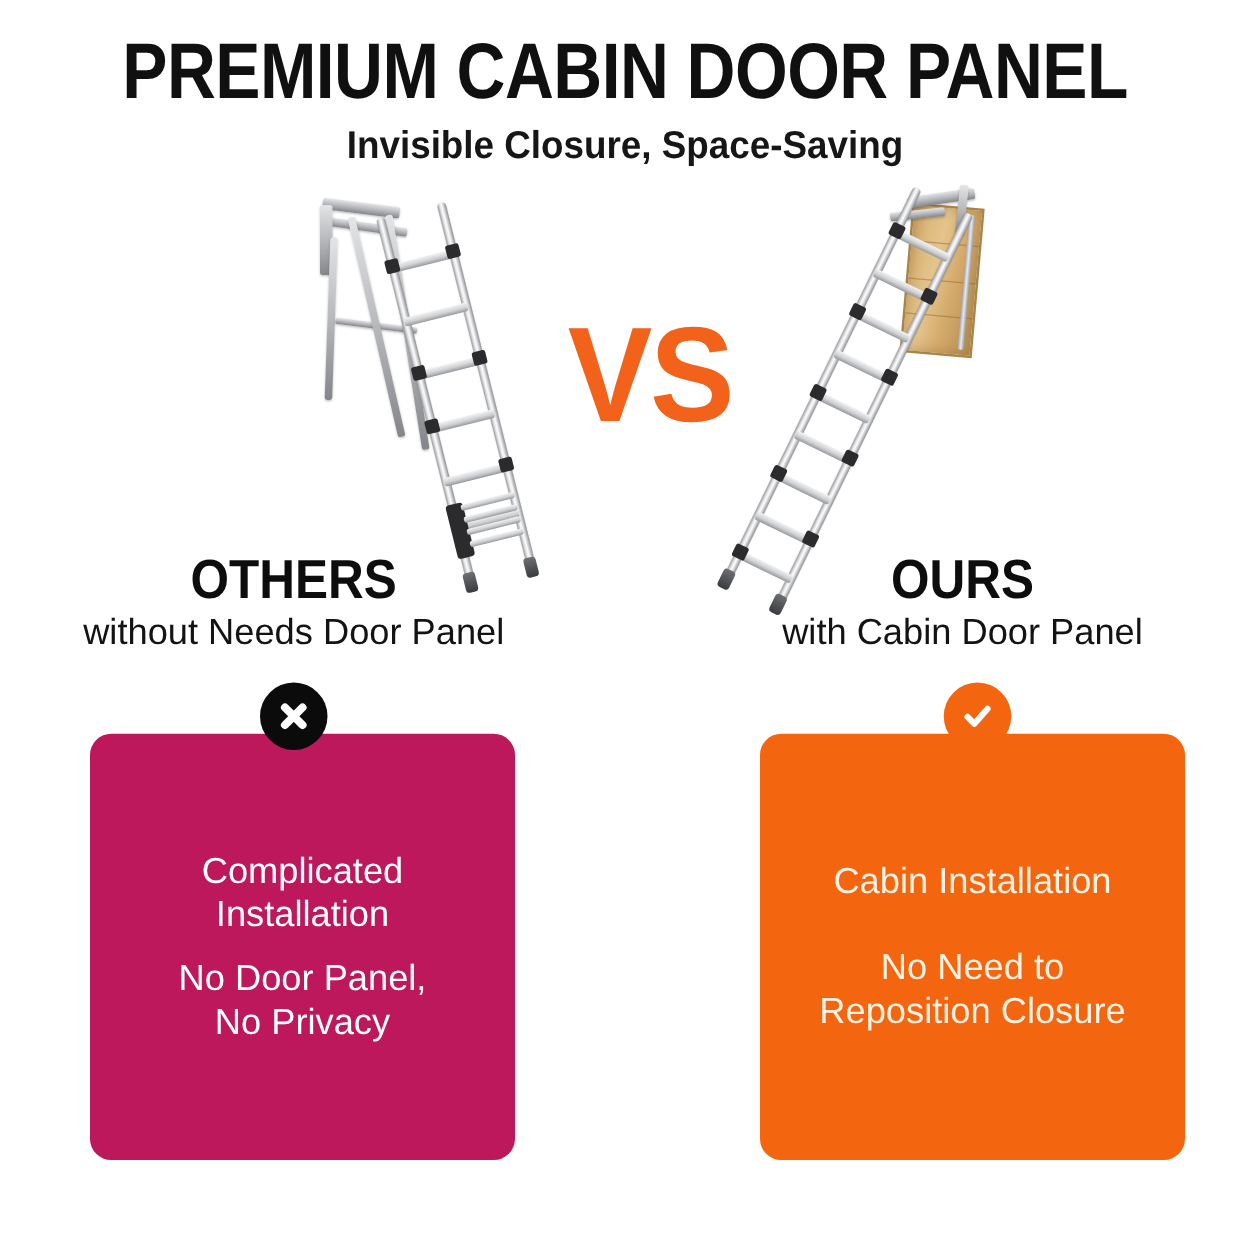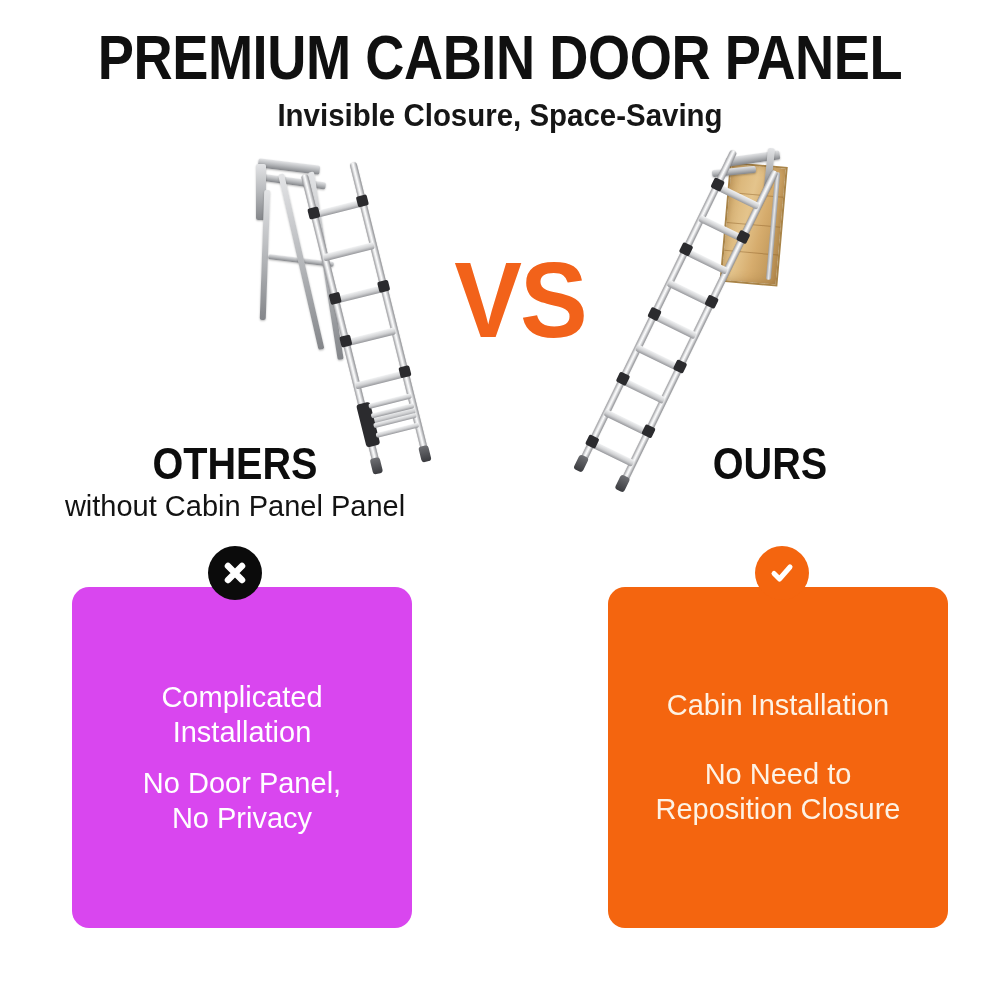--- a/index.html
+++ b/index.html
@@ -163,21 +163,21 @@
   .card {
     position: absolute;
     border-radius: 17px;
     display: flex;
     flex-direction: column;
     align-items: center;
     justify-content: center;
     gap: 34px;
     padding: 30px 22px;
   }
-  .card.negative { background: #d946ef; gap: 16px; }
+  .card.negative { background: #be185d; gap: 16px; }
   .card.positive { background: #F4650F; }
 
   .card-line {
     width: 100%;
     text-align: center;
     font-weight: 400;
     font-size: 29px;
     line-height: 35px;
     color: #ffffff;
   }
@@ -286,24 +286,25 @@
         <div class="collar" style="left:0px;  top:318px;"></div>
 
         <div class="foot" style="left:0px;  top:340px;"></div>
         <div class="foot" style="left:46px; top:340px;"></div>
       </div>
     </div>
   </div>
 
   <div class="col-title" style="left:45px; top:440px; width:380px;">OTHERS</div>
 
-  <div class="col-sub" style="left:25px; top:489px; width:420px;">without Cabin Panel Panel</div>
+  <div class="col-sub" style="left:25px; top:489px; width:420px;">without Needs Door Panel</div>
 
   <div class="col-title" style="left:580px; top:440px; width:380px;">OURS</div>
 
+  <div class="col-sub" style="left:560px; top:489px; width:420px;">with Cabin Door Panel</div>
 
   <div class="vs-badge">VS</div>
 
   <div class="card negative" style="left:72px; top:587px; width:340px; height:341px;">
     <div class="card-line">Complicated Installation</div>
     <div class="card-line" style="white-space:pre-line;">No Door Panel,
 No Privacy</div>
   </div>
 
   <div class="badge cross" style="left:208px; top:546px;">

